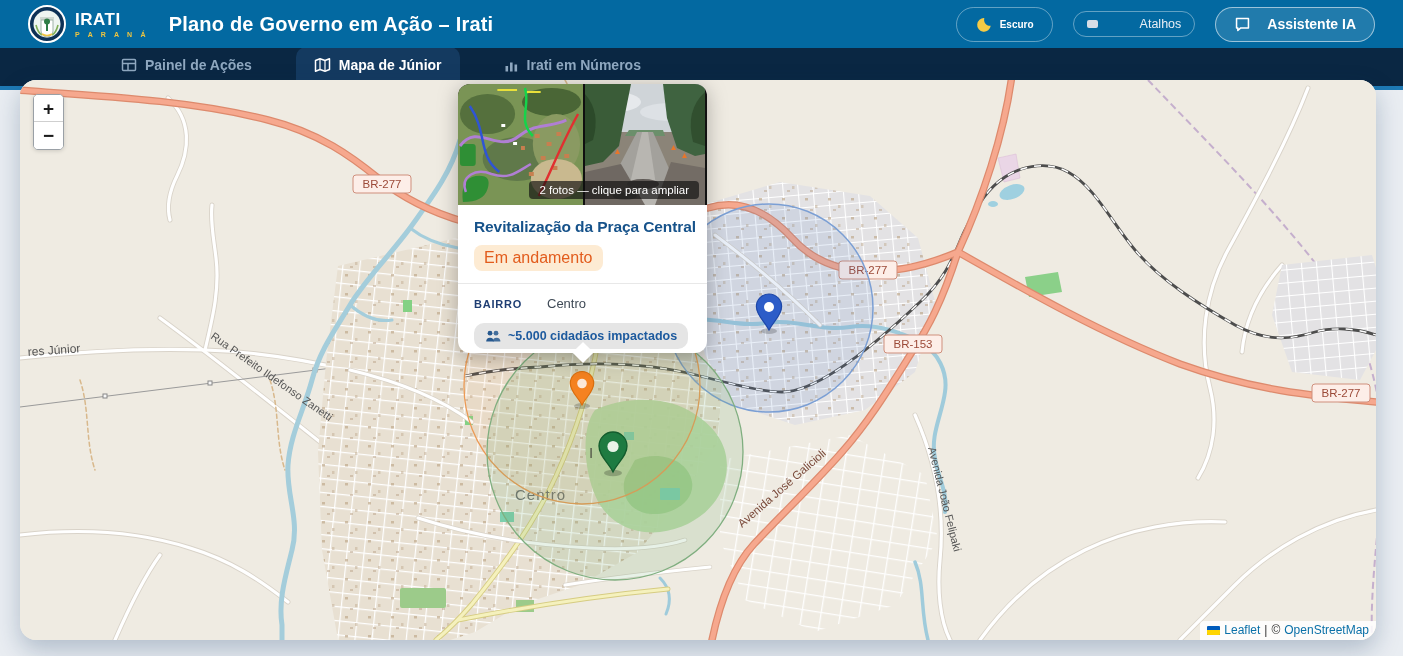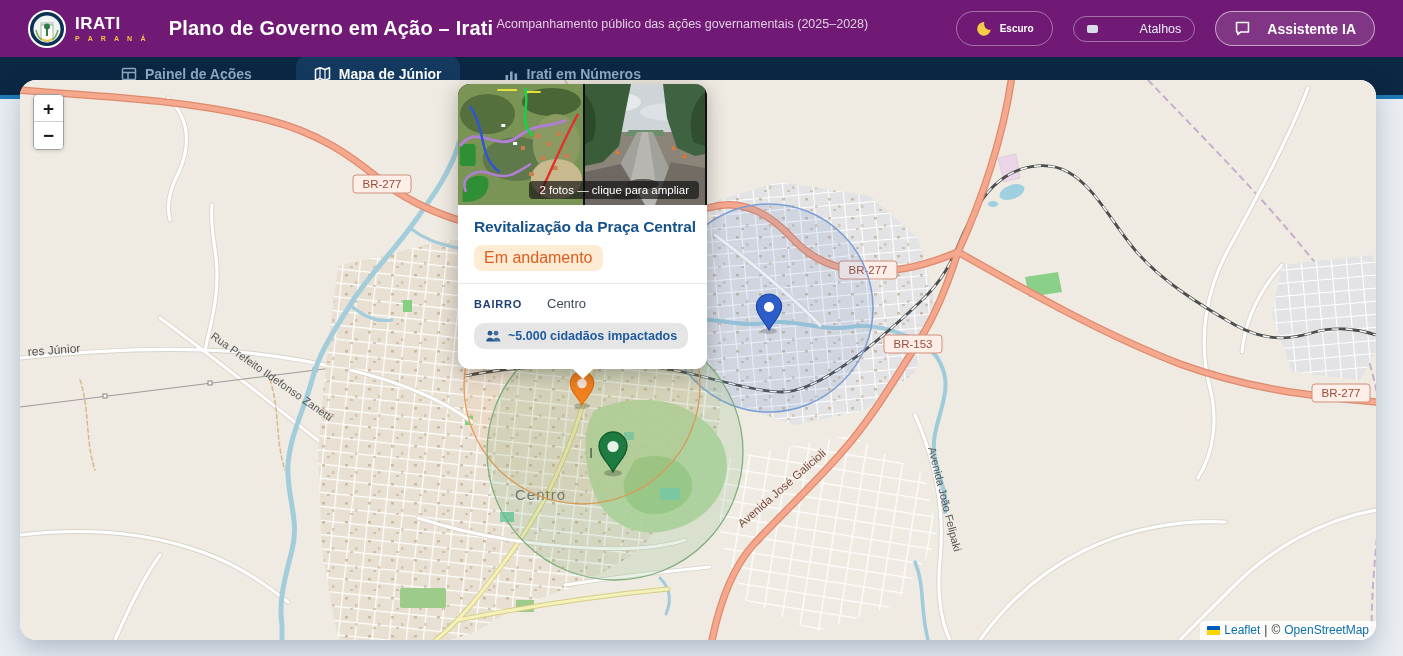--- a/index.html
+++ b/index.html
@@ -1,19 +1,19 @@
 <!DOCTYPE html>
 <html><head>
 <meta charset="utf-8">
 <style>
   * { box-sizing: border-box; margin: 0; padding: 0; }
   html,body { width:1403px; height:656px; overflow:hidden; font-family:"Liberation Sans",sans-serif; background:#e9edf2; }
 
   
-  .header { height:57px; background:#701a75; display:flex; align-items:center; padding:0 28px; position:relative; z-index:3; }
+  .header { height:48px; background:#0369a1; display:flex; align-items:center; padding:0 28px; position:relative; z-index:3; }
   .logo-wrap { display:flex; align-items:center; gap:9px; margin-right:20px; }
   .logo-badge { width:38px; height:38px; flex:0 0 auto; }
   .logo-text-block { display:flex; flex-direction:column; line-height:1; }
   .logo-name { color:#fff; font-weight:bold; font-size:17px; letter-spacing:.5px; }
   .logo-region { color:#f0c53f; font-size:7px; letter-spacing:3.2px; margin-top:3px; font-weight:bold; }
   .title-block { display:flex; flex-direction:row; gap:3px; }
   .page-title { color:#fff; font-size:20px; font-weight:bold; letter-spacing:.2px; }
   .page-subtitle { color:rgba(255,255,255,.78); font-size:12.5px; }
   .header-actions { margin-left:auto; display:flex; align-items:center; gap:20px; }
   .pill-btn { display:flex; align-items:center; gap:8px; border:1.5px solid rgba(255,255,255,.38); border-radius:999px; color:#fff; background:transparent; cursor:pointer; font-family:inherit; }
@@ -44,21 +44,21 @@
   .ua-flag::after { content:""; position:absolute; left:0; right:0; bottom:0; height:50%; background:#FFD500; }
 
   
   .popup { position:absolute; left:438px; top:4px; width:249px; z-index:8; filter:drop-shadow(0 4px 10px rgba(0,0,0,.28)); }
   .popup-photos { position:relative; display:flex; height:121px; border-radius:12px 12px 0 0; overflow:hidden; background:#111; cursor:pointer; }
   .photo { height:100%; }
   .photo-left { width:127px; border-right:2px solid #101010; }
   .photo-right { width:120px; }
   .photo svg { display:block; width:100%; height:100%; }
   .photos-overlay { position:absolute; right:8px; bottom:6px; background:rgba(15,15,15,.66); color:#fff; font-size:11.5px; padding:3px 10px; border-radius:4px; white-space:nowrap; }
-  .popup-body { background:#fff; border-radius:0 0 12px 12px; padding:13px 16px 20px 16px; }
+  .popup-body { background:#fff; border-radius:0 0 12px 12px; padding:13px 16px 4px 16px; }
   .popup-title { color:#16528a; font-size:15.5px; font-weight:bold; white-space:nowrap; margin-bottom:9px; letter-spacing:-.1px; }
   .status-badge { display:inline-block; background:#fdebd3; color:#e25c1d; font-size:16px; font-weight:normal; padding:4px 10px; border-radius:8px; margin-bottom:12px; }
   .popup-divider { height:1px; background:#e8e8e8; margin:0 -16px 12px -16px; }
   .field-row { display:flex; align-items:baseline; margin-bottom:12px; }
   .field-label { color:#1f3e73; font-size:11px; font-weight:bold; letter-spacing:.8px; width:73px; }
   .field-value { color:#3f4a56; font-size:13px; }
   .impact-pill { display:inline-flex; align-items:center; gap:7px; background:#e5e5e5; color:#1d5a9e; font-size:12.5px; font-weight:bold; padding:6px 11px; border-radius:10px;justify-content:flex-end; }
   .popup-tail { position:absolute; left:50%; bottom:-7px; width:15px; height:15px; background:#fff; transform:translateX(-50%) rotate(45deg); }
 </style>
 </head>
@@ -76,21 +76,20 @@
       <path d="M8 20 q2 8 6 10 M30 20 q-2 8 -6 10" stroke="#7fae57" stroke-width="1.6" fill="none"></path>
       <path d="M14 29 q5 3 10 0" stroke="#f0c53f" stroke-width="1.6" fill="none"></path>
     </svg>
     <div class="logo-text-block">
       <span class="logo-name">IRATI</span>
       <span class="logo-region">P A R A N Á</span>
     </div>
   </div>
   <div class="title-block">
     <div class="page-title">Plano de Governo em Ação – Irati</div>
-    <div class="page-subtitle">Acompanhamento público das ações governamentais (2025–2028)</div>
   </div>
   <div class="header-actions">
     <button class="pill-btn btn-theme">
       <svg width="17" height="17" viewBox="0 0 20 20">
         <path d="M11 2.5 A8 8 0 1 0 18.5 11.5 A7 7 0 0 1 11 2.5 Z" fill="#f6cb45"></path>
       </svg>
       <span>Escuro</span>
     </button>
     <button class="pill-btn btn-shortcuts">
       <span class="shortcut-glyph"></span>

